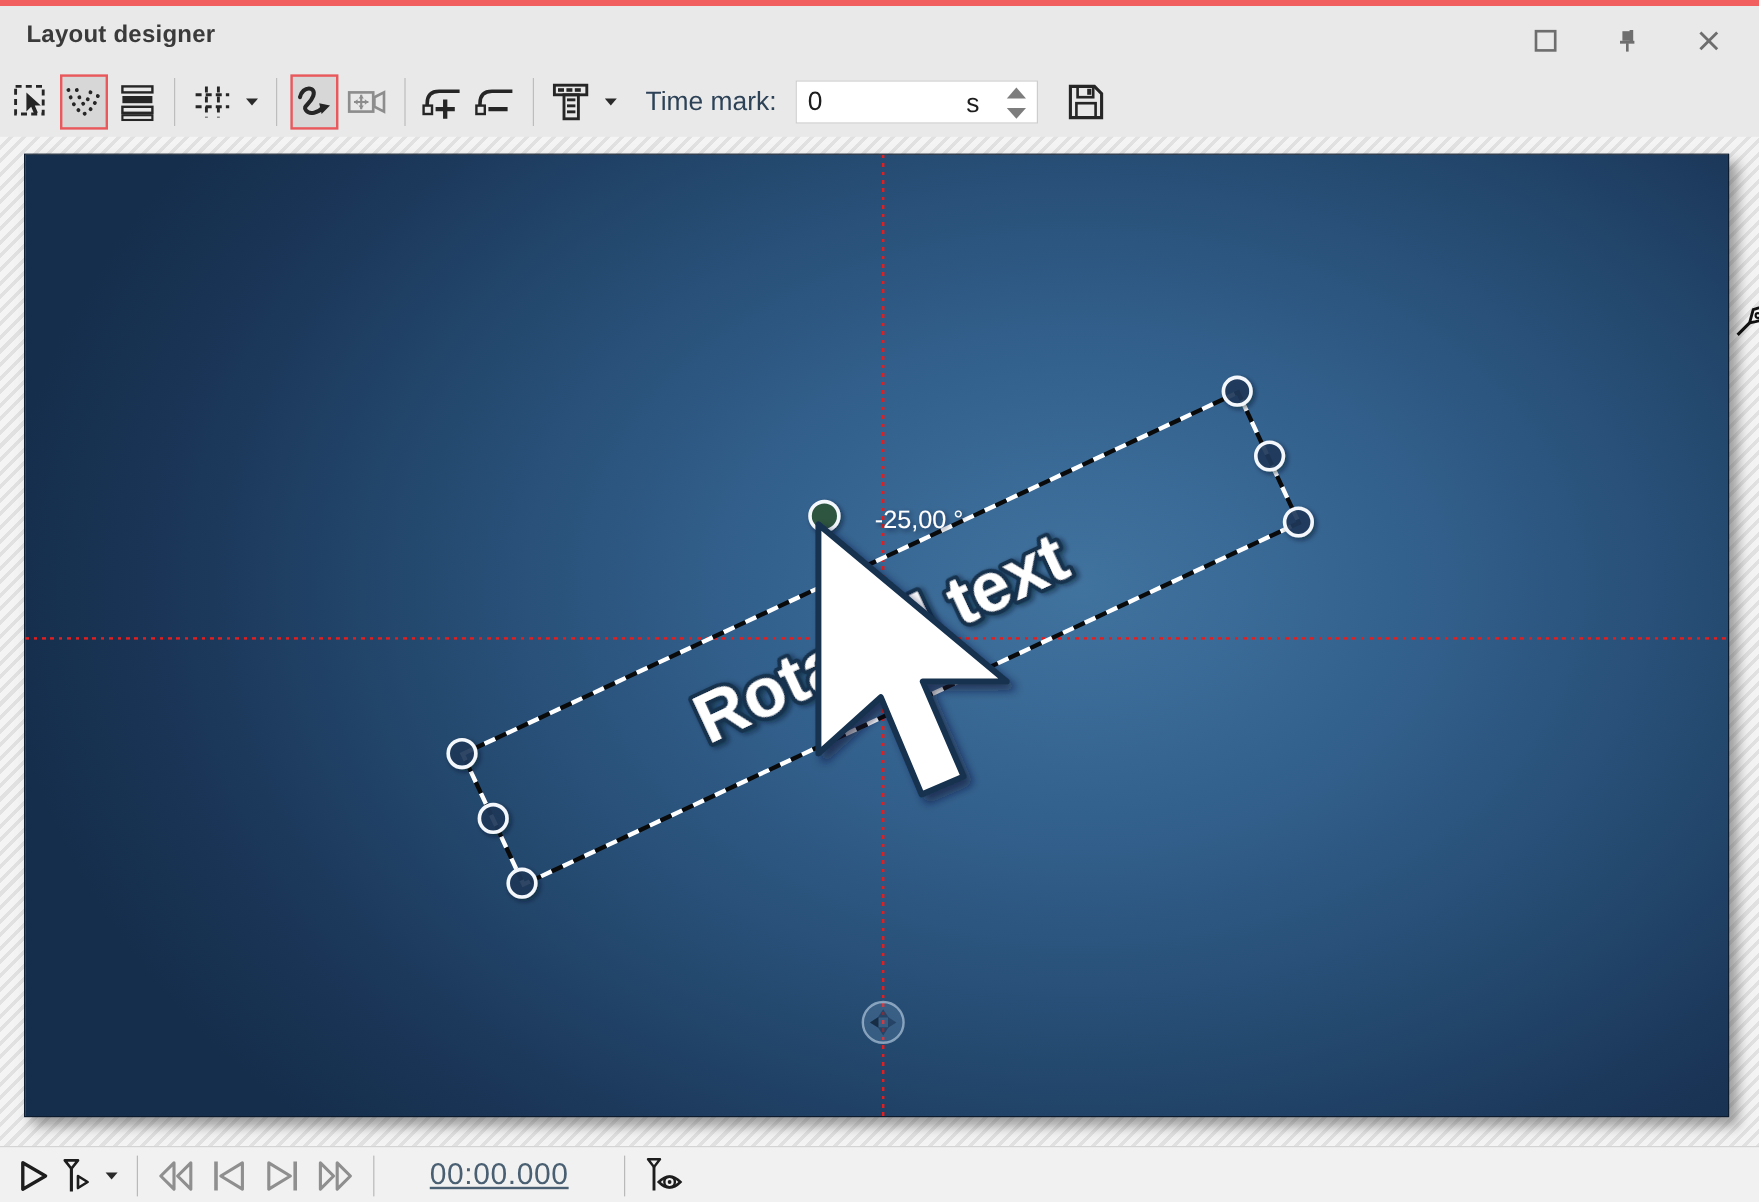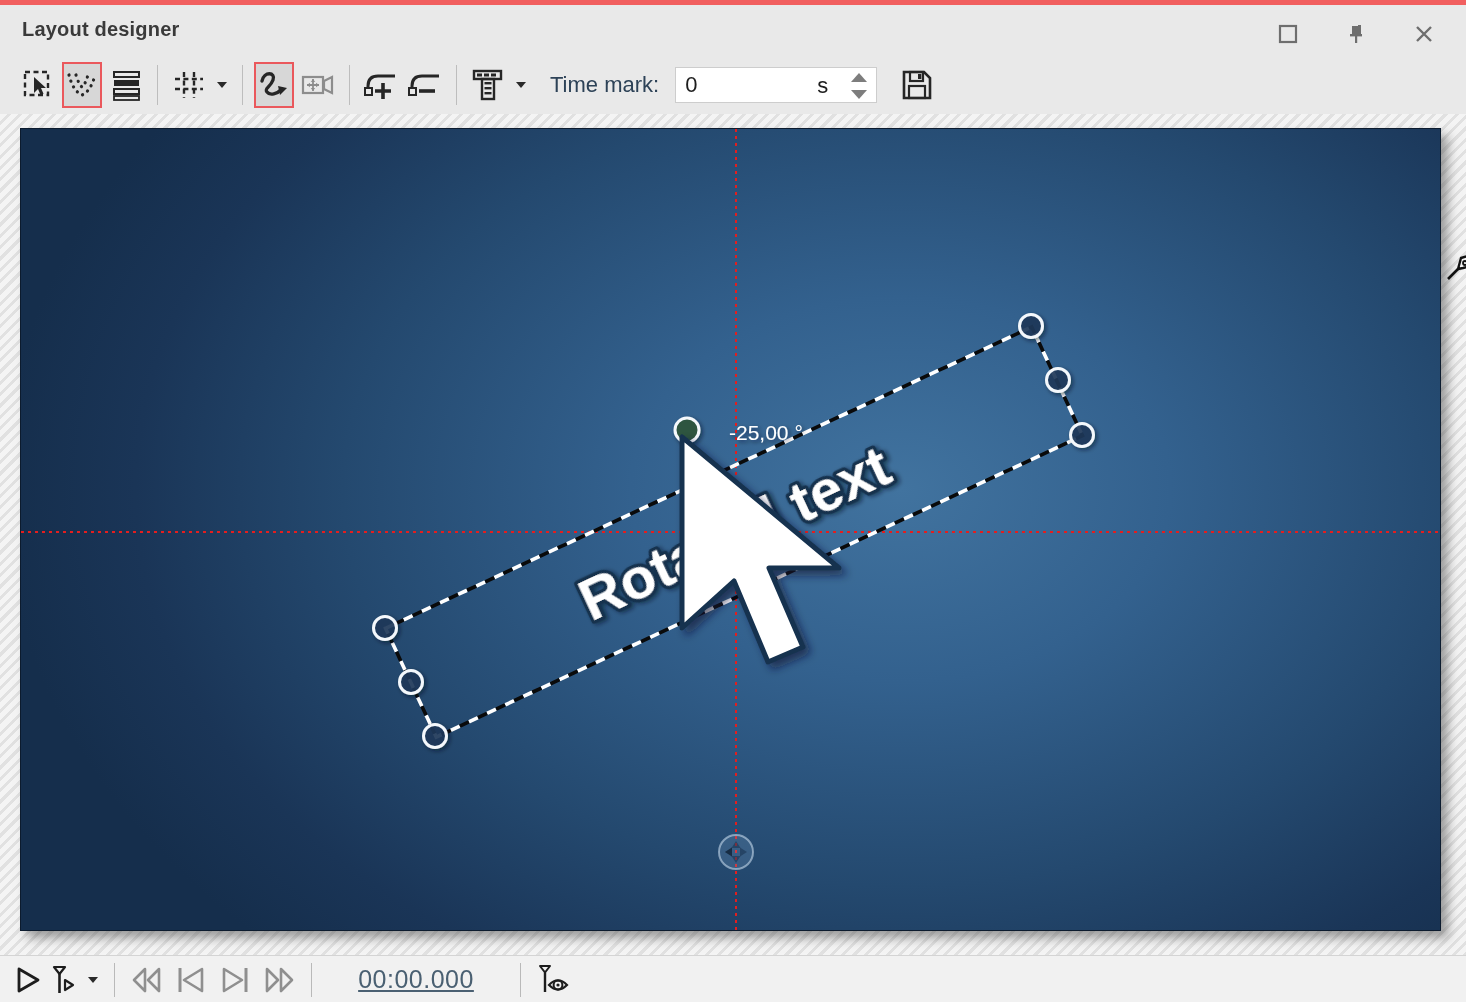--- a/index.html
+++ b/index.html
@@ -8,21 +8,21 @@
   .window { position:relative; width:1466px; height:1002px; background:#e9e9e9; overflow:hidden; }
 
   
   .accent-strip { position:absolute; top:0; left:0; width:100%; height:5px; background:#f15f5f; }
   .titlebar { position:absolute; top:5px; left:0; width:100%; height:51px; background:#e9e9e9; }
   .title { position:absolute; left:22px; top:13px; font-size:20px; font-weight:bold; color:#3a3a3a; letter-spacing:0.2px; }
   .winctl { position:absolute; top:17px; right:30px; display:flex; gap:44px; }
   .winctl .wbtn { width:24px; height:24px; display:flex; align-items:center; justify-content:center; color:#6e6e6e; }
 
   
-  .toolbar { position:absolute; top:56px; left:0; width:100%; height:58px; background:#e9e9e9; display:flex; align-items:center; padding-left:18px; gap:4px; }
+  .toolbar { position:absolute; top:56px; left:0; width:100%; height:58px; background:#e9e9e9; display:flex; align-items:center; padding-left:6px; gap:4px; }
   .tbtn { min-width:40px; height:46px; display:flex; align-items:center; justify-content:center; border:2px solid transparent; color:#262626; }
   .tbtn.active { background:#d7d7d7; border-color:#ea585c; }
   .tbtn.gray { color:#8d8d8d; }
   .caretbtn { width:18px; height:46px; display:flex; align-items:center; justify-content:center; color:#2a2a2a; }
   .vsep { width:1px; height:40px; background:#bdbdbd; margin:0 7px; }
   .tm-label { font-size:22px; color:#2d4257; margin:0 12px 0 16px; white-space:nowrap; }
   .tm-field { position:relative; width:202px; height:36px; background:#fff; border:1px solid #cdcdcd; }
   .tm-field input { position:absolute; left:0; top:0; width:140px; height:34px; border:none; outline:none; font-size:22px; color:#1d1d1d; padding-left:9px; font-family:"Liberation Sans",sans-serif; background:transparent; }
   .tm-unit { position:absolute; right:48px; top:5px; font-size:22px; color:#1d1d1d; }
   .spinner { position:absolute; right:6px; top:2px; width:22px; height:32px; display:flex; flex-direction:column; justify-content:space-between; padding:3px 0; }

